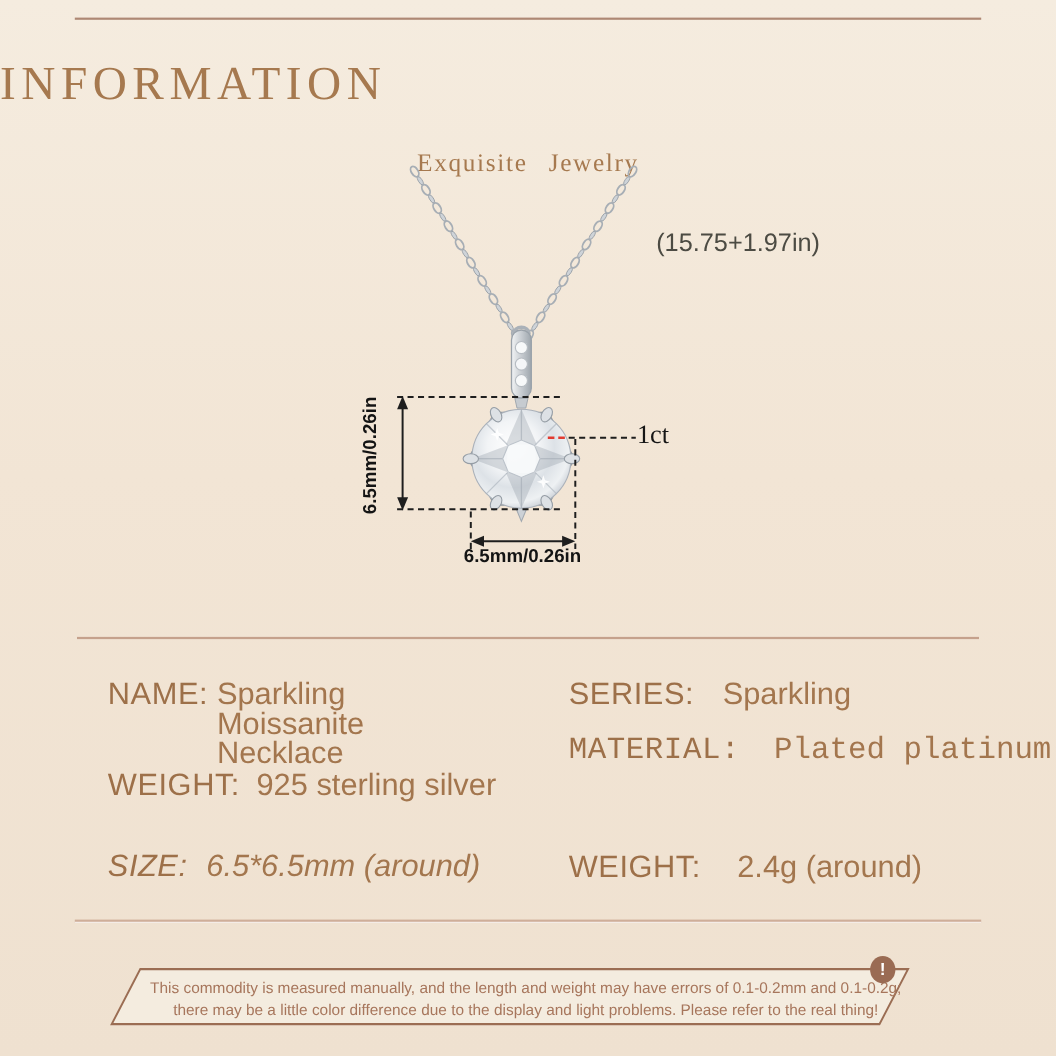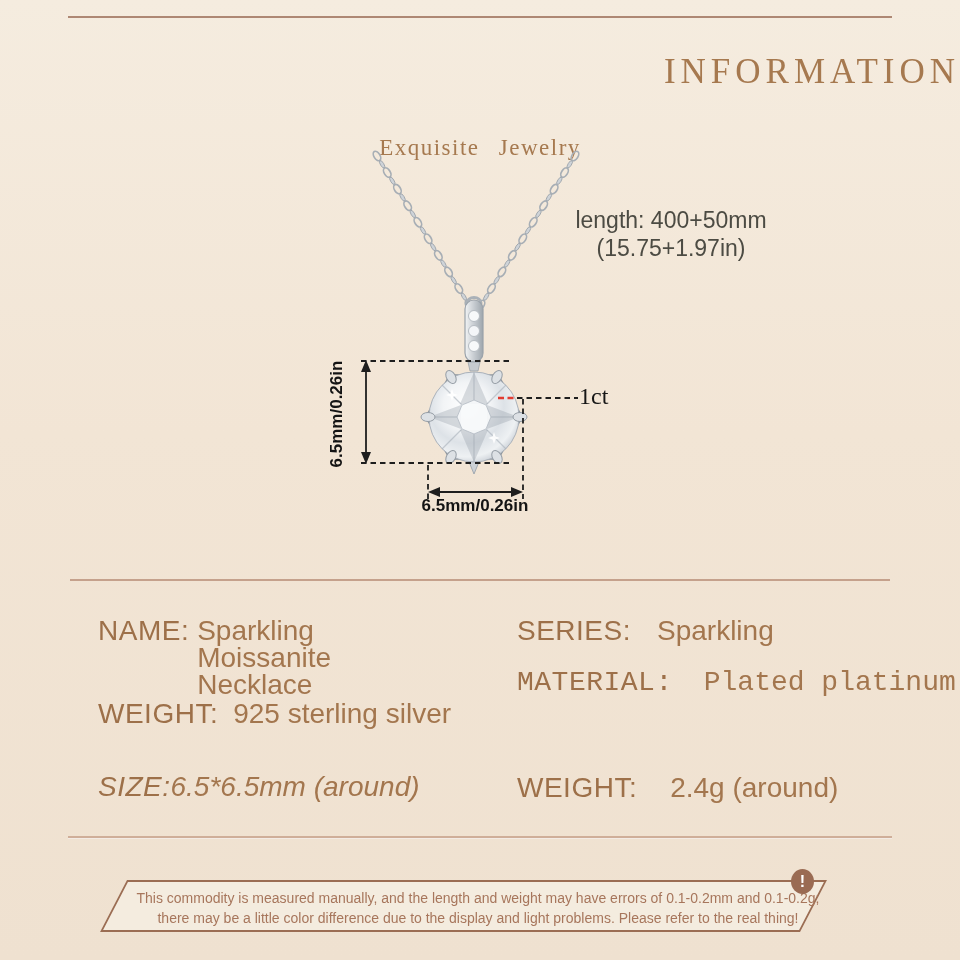--- a/index.html
+++ b/index.html
@@ -3,22 +3,22 @@
 <meta charset="utf-8">
 <style>
   html,body{margin:0;padding:0;}
   body{font-family:"Liberation Sans",sans-serif;}
   .canvas{
     position:relative;width:960px;height:960px;overflow:hidden;
     background:linear-gradient(180deg,#f5ecdf 0%,#f2e5d5 45%,#efe1d0 100%);
   }
   .top-rule{position:absolute;left:68px;top:16px;width:824px;height:0;
     border-top:2px solid #ae8874;}
-  .title{position:absolute;left:0;top:52px;width:960px;text-align:right;
-    font-family:"Liberation Serif",serif;font-size:35px;letter-spacing:5px;
+  .title{position:absolute;left:0;top:52px;width:960px;text-align:left;
+    font-family:"Liberation Serif",serif;font-size:43px;letter-spacing:5px;
     color:#a6794f;font-weight:400;}
   .subtitle{position:absolute;left:0;top:103px;width:960px;text-align:center;
     font-family:"Liberation Serif",serif;font-size:23px;letter-spacing:1.5px;
     word-spacing:12px;color:#a6794f;margin-top:32px;}
   .necklace-svg{position:absolute;left:330px;top:140px;}
   .anno-svg{position:absolute;left:300px;top:340px;}
   .length-label{position:absolute;left:560px;top:206px;width:222px;
     text-align:center;font-size:23px;line-height:28px;color:#4c4b43;}
   .dim-label{position:absolute;font-size:17px;font-weight:bold;color:#141414;
     text-align:center;white-space:nowrap;}
@@ -30,21 +30,21 @@
   .rule-3{position:absolute;left:68px;top:836px;width:824px;height:2px;background:#cfae99;
     border-bottom:1px solid rgba(255,255,255,.75);}
   .spec{position:absolute;display:flex;align-items:flex-start;
     font-size:28px;line-height:27px;color:#a3764e;}
   .spec .lbl{color:#9d7049;letter-spacing:.5px;white-space:nowrap;}
   .spec .val{color:#a3764e;}
   .spec-name{left:98px;top:617px;}   .spec-name .val{margin-left:8px;width:240px;}
   .spec-series{left:517px;top:617px;}.spec-series .val{margin-left:26px;}
   .spec-metal{left:98px;top:700px;}  .spec-metal .val{margin-left:15px;}
   .spec-material{left:517px;top:669px;font-family:Liberation Mono, monospace;}.spec-material .val{margin-left:31px;}
-  .spec-size{left:98px;top:773px;font-style:italic;}   .spec-size .val{}
+  .spec-size{left:98px;top:773px;font-style:italic;}   .spec-size .val{margin-left:17px;}
   .spec-weight{left:517px;top:774px;}.spec-weight .val{margin-left:33px;}
   .notice{position:absolute;left:127px;top:880px;width:700px;height:52px;
     transform:skewX(-27.4deg);transform-origin:0 0;
     border:2px solid #9b6d53;background:#f4ecdf;box-sizing:border-box;}
   .notice-inner{width:700px;height:52px;transform:skewX(27.4deg);transform-origin:0 0;
     display:flex;flex-direction:column;justify-content:center;text-align:center;
     font-size:14px;line-height:20px;color:#a7765c;}
   .warn-badge{position:absolute;left:791px;top:869px;width:23px;height:25px;
     border-radius:50%;background:#9a6b53;color:#ffffff;font-weight:bold;
     font-size:16px;line-height:25px;text-align:center;}
@@ -177,21 +177,20 @@
       <polygon points="66,124 61,112 71,112" fill="#1e1e1e" stroke="none"></polygon>
     </g>
     <g stroke="#1e1e1e" stroke-width="1.8">
       <line x1="138" y1="152" x2="213" y2="152"></line>
       <polygon points="128,152 140,147 140,157" fill="#1e1e1e" stroke="none"></polygon>
       <polygon points="223,152 211,147 211,157" fill="#1e1e1e" stroke="none"></polygon>
     </g>
   </svg>
 
   <div class="length-label">
-    <div>length: 400+50mm</div>
     <div>(15.75+1.97in)</div>
   </div>
 
   <div class="dim-label dim-v">6.5mm/0.26in</div>
   <div class="dim-label dim-h">6.5mm/0.26in</div>
   <div class="carat">1ct</div>
 
   <div class="rule-2"></div>
 
   <div class="spec spec-name">

